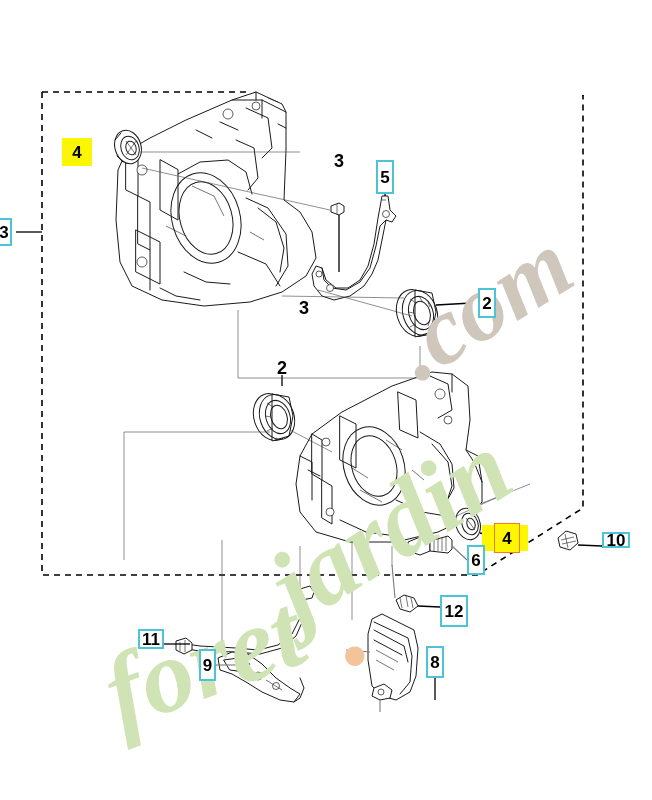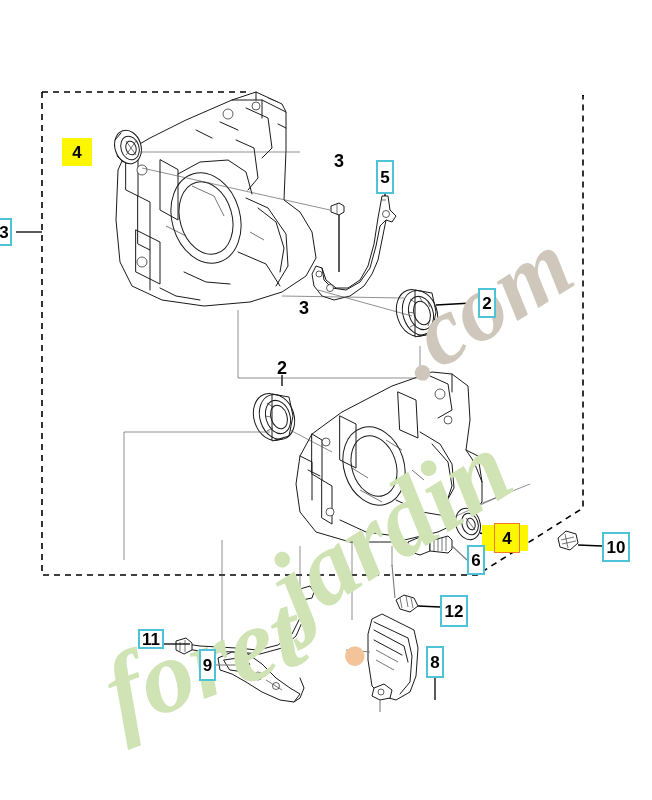--- a/index.html
+++ b/index.html
@@ -348,21 +348,21 @@
     </div>
   <div class="callout plain" style="left:274px; top:357px; width:16px; height:22px;">
       <span>2</span>
     </div>
   <div class="callout highlight-orange" style="left:494px; top:523px; width:26px; height:30px;">
       <span>4</span>
     </div>
   <div class="callout cyan" style="left:467px; top:545px; width:18px; height:30px;">
       <span>6</span>
     </div>
-  <div class="callout cyan" style="left:602px; top:532px; width:28px; height:30px;">
+  <div class="callout cyan" style="left:602px; top:532px; width:28px; height:16px;">
       <span>10</span>
     </div>
   <div class="callout cyan" style="left:440px; top:595px; width:28px; height:32px;">
       <span>12</span>
     </div>
   <div class="callout cyan" style="left:138px; top:629px; width:26px; height:20px;">
       <span>11</span>
     </div>
   <div class="callout cyan" style="left:199px; top:649px; width:17px; height:32px;">
       <span>9</span>

